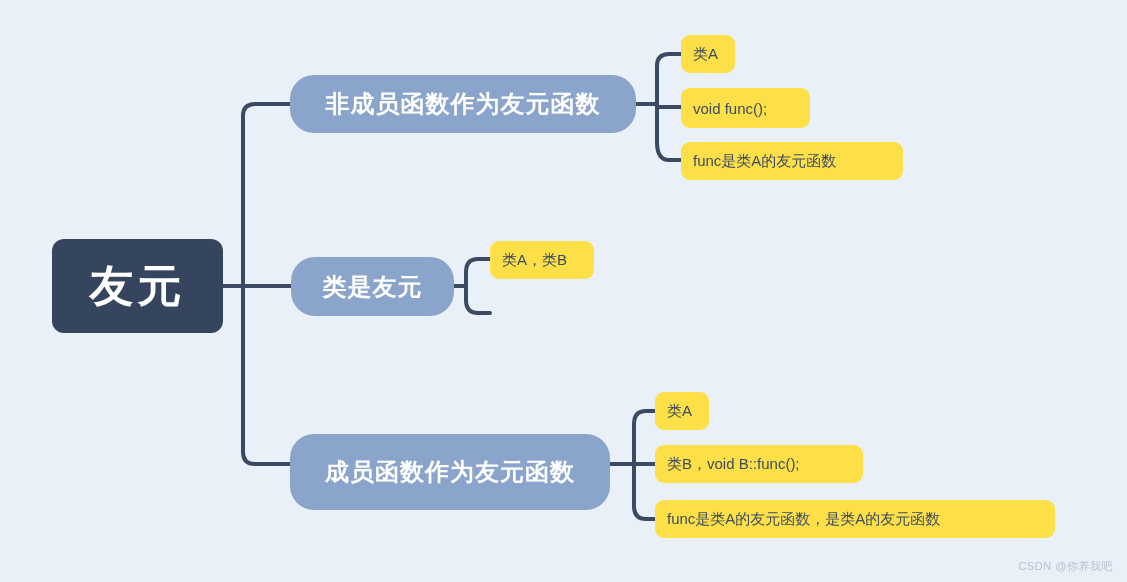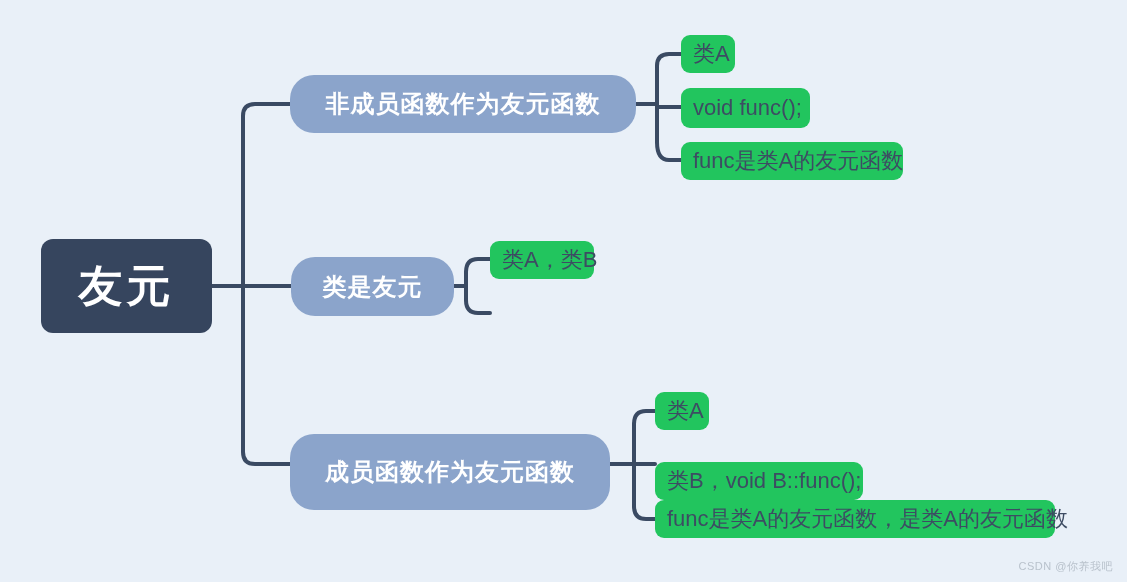--- a/index.html
+++ b/index.html
@@ -35,34 +35,35 @@
     justify-content: center;
     white-space: nowrap;
   }
   .root-node {
     background: #36455e;
     color: #ffffff;
     border-radius: 12px;
     font-size: 44px;
     font-weight: bold;
     letter-spacing: 4px;
+    margin-left: 11px;
   }
   .branch-node {
     background: #8ba4cb;
     color: #ffffff;
     border-radius: 24px;
     font-size: 24px;
     font-weight: bold;
     letter-spacing: 1px;
   }
   .leaf-node {
-    background: #22c55e;
+    background: #fde047;
     color: #3d4c63;
     border-radius: 9px;
-    font-size: 22px;
+    font-size: 15px;
     justify-content: flex-start;
     padding: 0 12px;
     font-weight: normal;
   }
   .watermark {
     position: absolute;
     right: 14px;
     bottom: 8px;
     color: #b9c2cc;
     font-size: 11px;
@@ -119,19 +120,19 @@
 
   <div class="node branch-node" style="left:291px; top:257px; width:163px; height:59px;">类是友元</div>
 
   <div class="node leaf-node" style="left:490px; top:241px; width:104px; height:38px;">类A，类B</div>
 
 
   <div class="node branch-node" style="left:290px; top:434px; width:320px; height:76px;">成员函数作为友元函数</div>
 
   <div class="node leaf-node" style="left:655px; top:392px; width:54px; height:38px;">类A</div>
 
-  <div class="node leaf-node" style="left:655px; top:462px; width:208px; height:38px;">类B，void B::func();</div>
+  <div class="node leaf-node" style="left:655px; top:445px; width:208px; height:38px;">类B，void B::func();</div>
 
   <div class="node leaf-node" style="left:655px; top:500px; width:400px; height:38px;">func是类A的友元函数，是类A的友元函数</div>
 
   <div class="watermark">CSDN @你养我吧</div>
 
 </div>
 
 </body></html>

